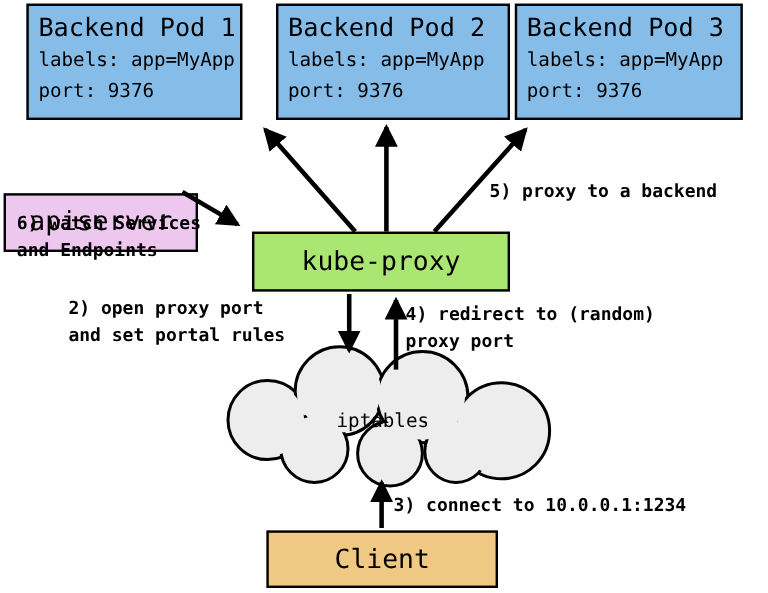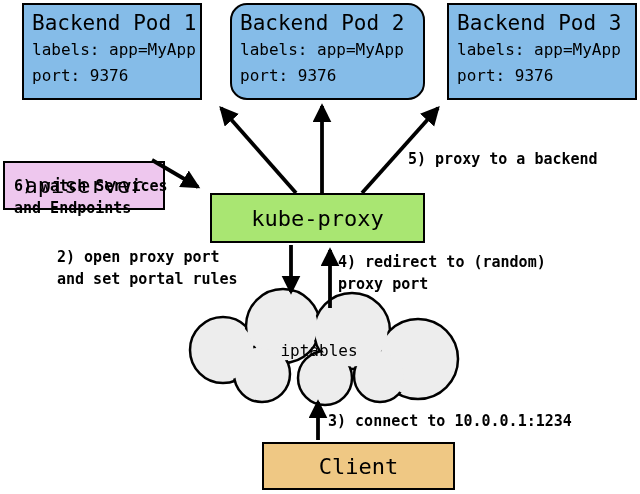--- a/index.html
+++ b/index.html
@@ -20,21 +20,21 @@
   }
   .pod { background: var(--pod-fill, #85bce8); padding: 4px 0 0 8px; }
   .pod-title { font-size: 21px; line-height: 28px; white-space: nowrap; }
   .pod-line  { font-size: 16px; line-height: 26px; white-space: nowrap; }
   .label-box {
     display: flex; align-items: center; justify-content: center;
     font-size: 22px; white-space: nowrap;
   }
   .apiserver  { background: var(--apiserver-fill, #eec7ee); }
   .kube-proxy { background: var(--kube-proxy-fill, #a9e672); }
-  .client     { background: var(--client-fill, #efc884); margin-left: 40px; }
+  .client     { background: var(--client-fill, #efc884); }
   .note {
     position: absolute;
     font-size: 15px;
     font-weight: bold;
     line-height: 22px;
     white-space: pre-line;
     z-index: 3;
   }
   .arrows-layer {
     position: absolute; left: 0; top: 0; width: 640px; height: 494px;
@@ -55,27 +55,27 @@
 <body>
 
 <div class="canvas">
 
   <div class="node pod" style="left:22px; top:3px; width:180px; height:97px;">
     <div class="pod-title">Backend Pod 1</div>
     <div class="pod-line">labels: app=MyApp</div>
     <div class="pod-line">port: 9376</div>
   </div>
 
-  <div class="node pod" style="left:230px; top:3px; width:195px; height:97px;border-radius:17px;">
+  <div class="node pod" style="left:230px; top:3px; width:195px; height:97px;">
     <div class="pod-title">Backend Pod 2</div>
     <div class="pod-line">labels: app=MyApp</div>
     <div class="pod-line">port: 9376</div>
   </div>
 
-  <div class="node pod" style="left:447px; top:3px; width:190px; height:97px;">
+  <div class="node pod" style="left:429px; top:3px; width:190px; height:97px;">
     <div class="pod-title">Backend Pod 3</div>
     <div class="pod-line">labels: app=MyApp</div>
     <div class="pod-line">port: 9376</div>
   </div>
 
   <div class="node label-box apiserver" style="left:3px; top:113px; width:162px; height:49px;margin-top:48px;">
     <span>apiserver</span>
   </div>
 
   <div class="node label-box kube-proxy" style="left:210px; top:193px; width:215px; height:50px;">

